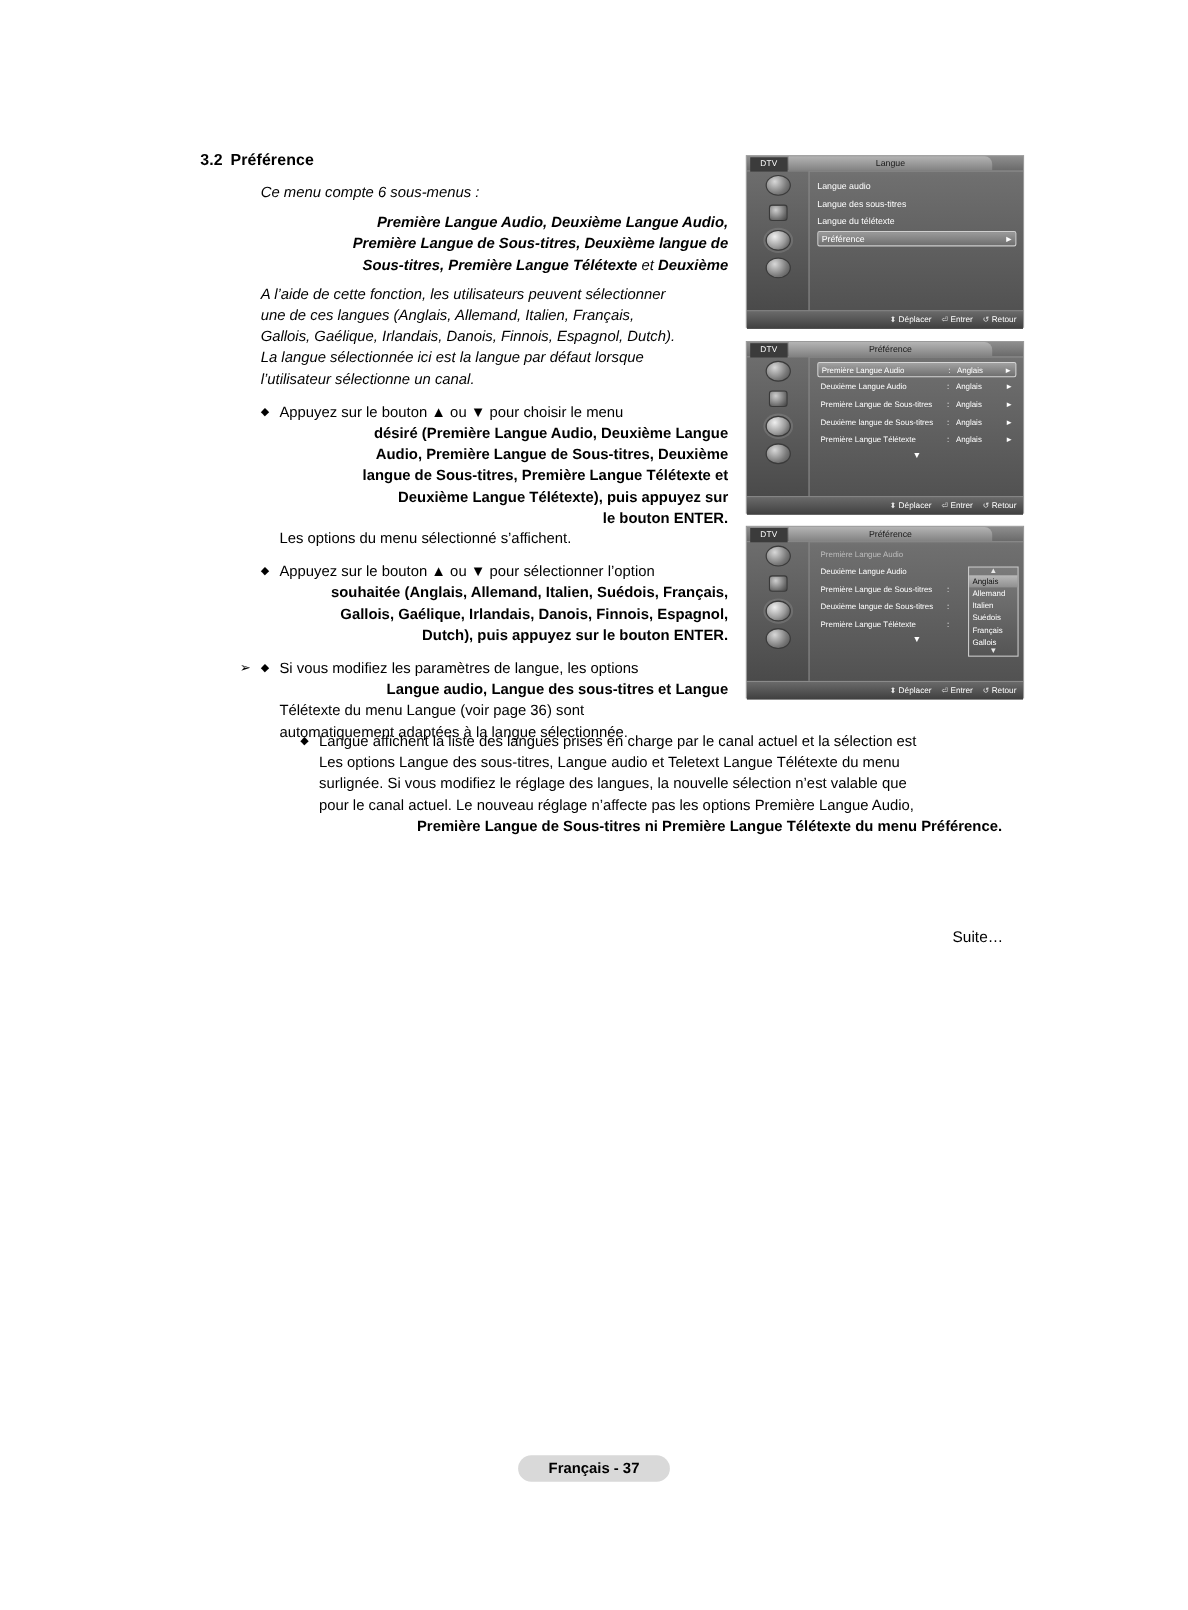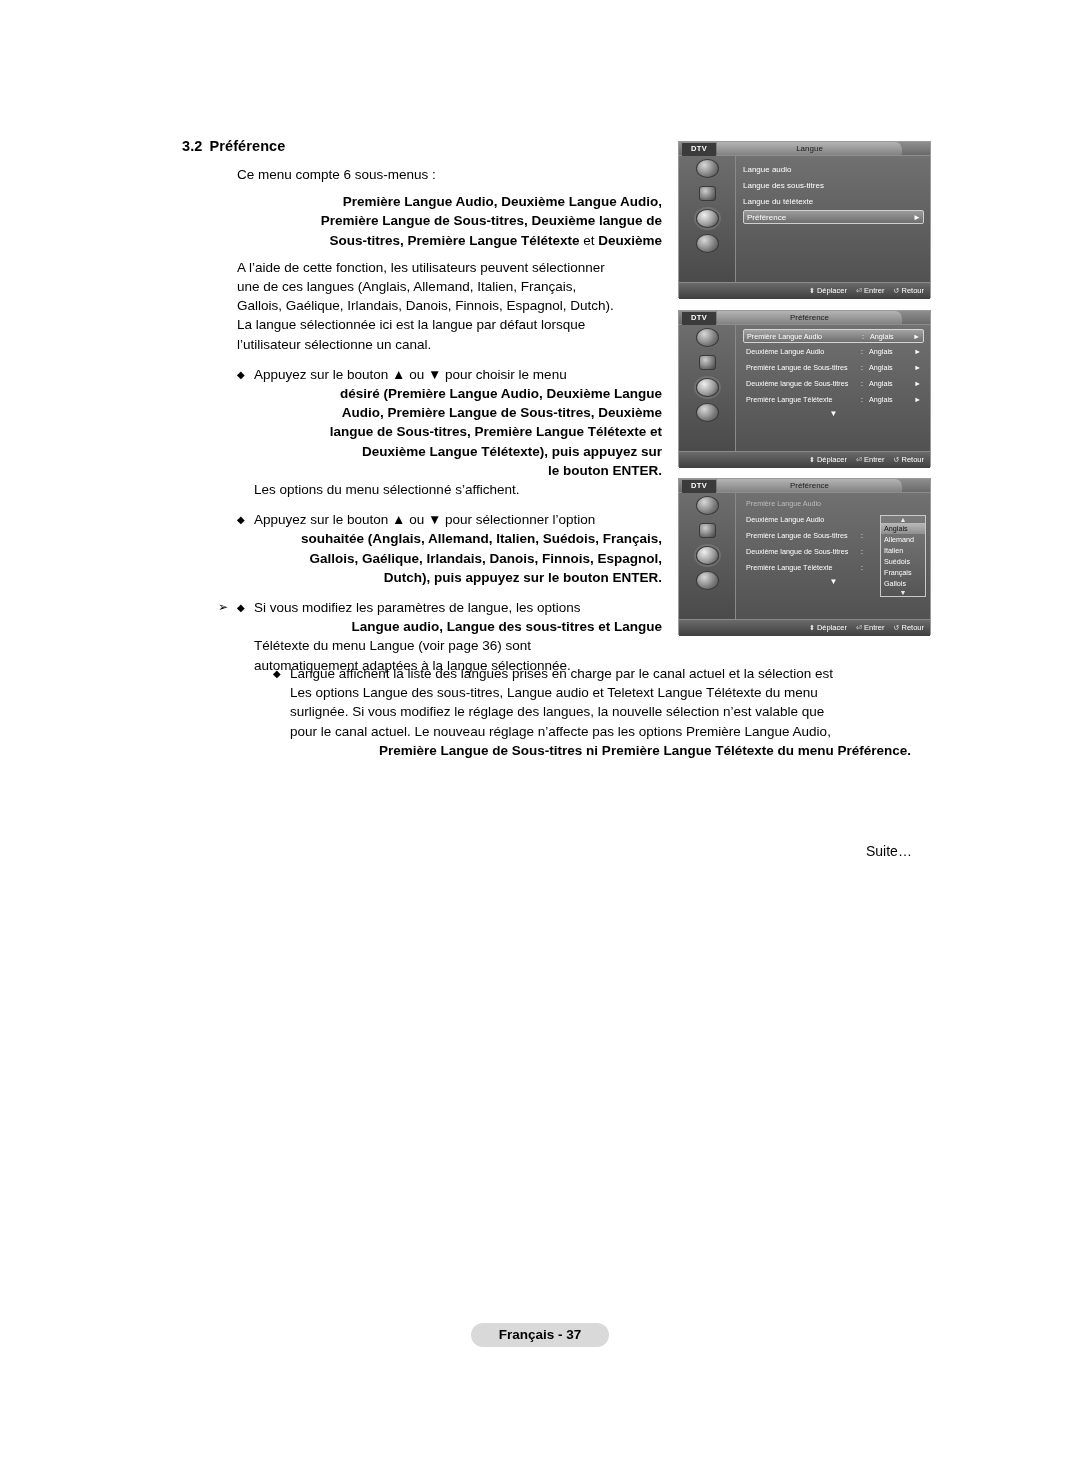--- a/index.html
+++ b/index.html
@@ -35,21 +35,21 @@
     letter-spacing: .1px;
     margin-bottom: 11px;
   }
   .sec-title .num { margin-right: 7px; }
 
   .para {
     font-size: 13.5px;
     line-height: 19.2px;
     margin: 0 0 0 0;
   }
-  .indent1 { margin-left: 55px; }
+  .indent1 { margin-left: 55px; font-style: italic; }
   .b { font-weight: bold; text-align: right; }
 
   .bullet-row {
     display: flex;
     margin-top: 11px;
     margin-left: 55px;
   }
   .bullet-row .dot {
     width: 17px;
     flex: 0 0 17px;
@@ -148,21 +148,21 @@
     background: linear-gradient(to bottom, #8e8e8e, #6a6a6a);
     border-bottom: 1px solid #8d8d8d;
   }
   .osd-dtv {
     position: absolute;
     left: 3px; top: 1px;
     width: 34px; height: 15px;
     background: #3b3b3b;
     color: #fff;
     font-size: 7.5px;
-    font-weight: bold;
+    font-weight: normal;
     text-align: center;
     line-height: 11px;
     letter-spacing: .3px;
   }
   .osd-tab {
     position: absolute;
     left: 38px; top: 0px;
     width: 185px; height: 13px;
     background: linear-gradient(to bottom, #b4b4b4, #828282);
     border-radius: 0 7px 0 0;

